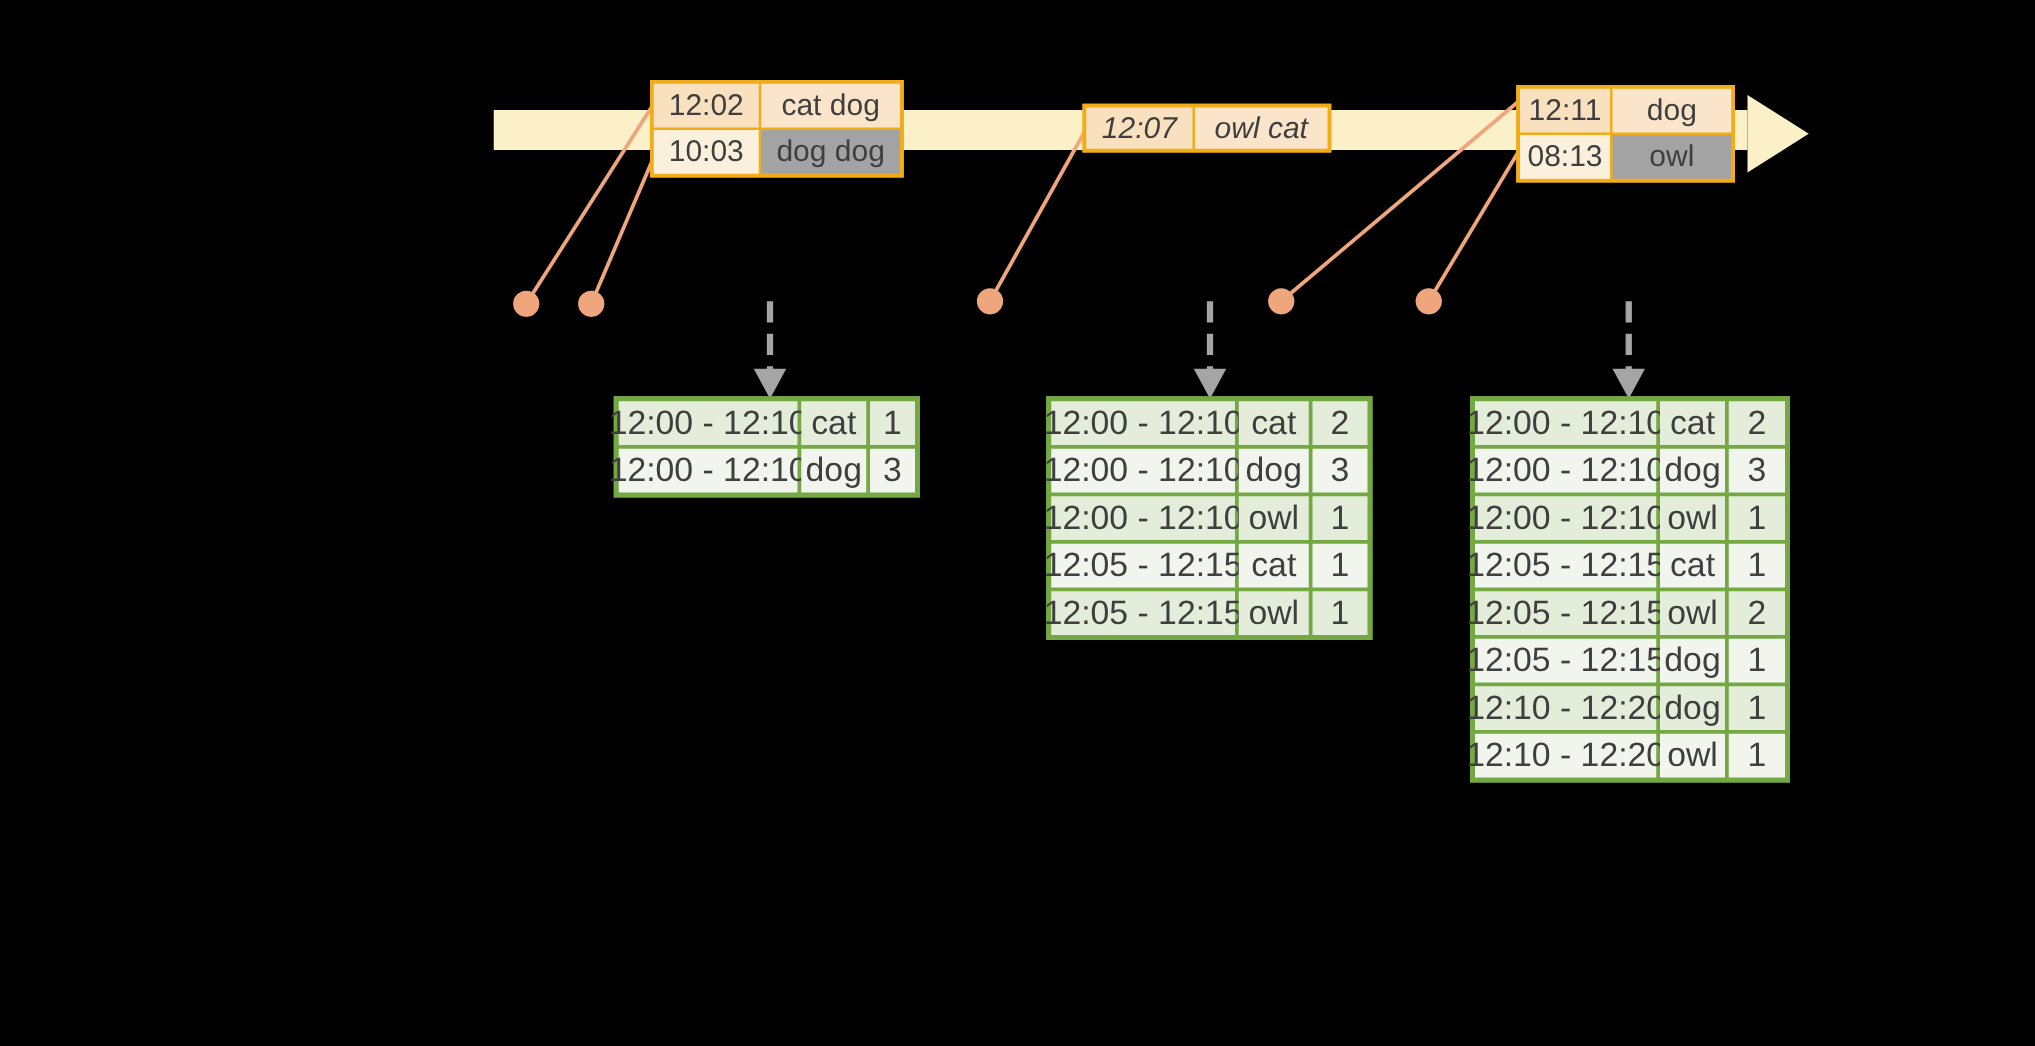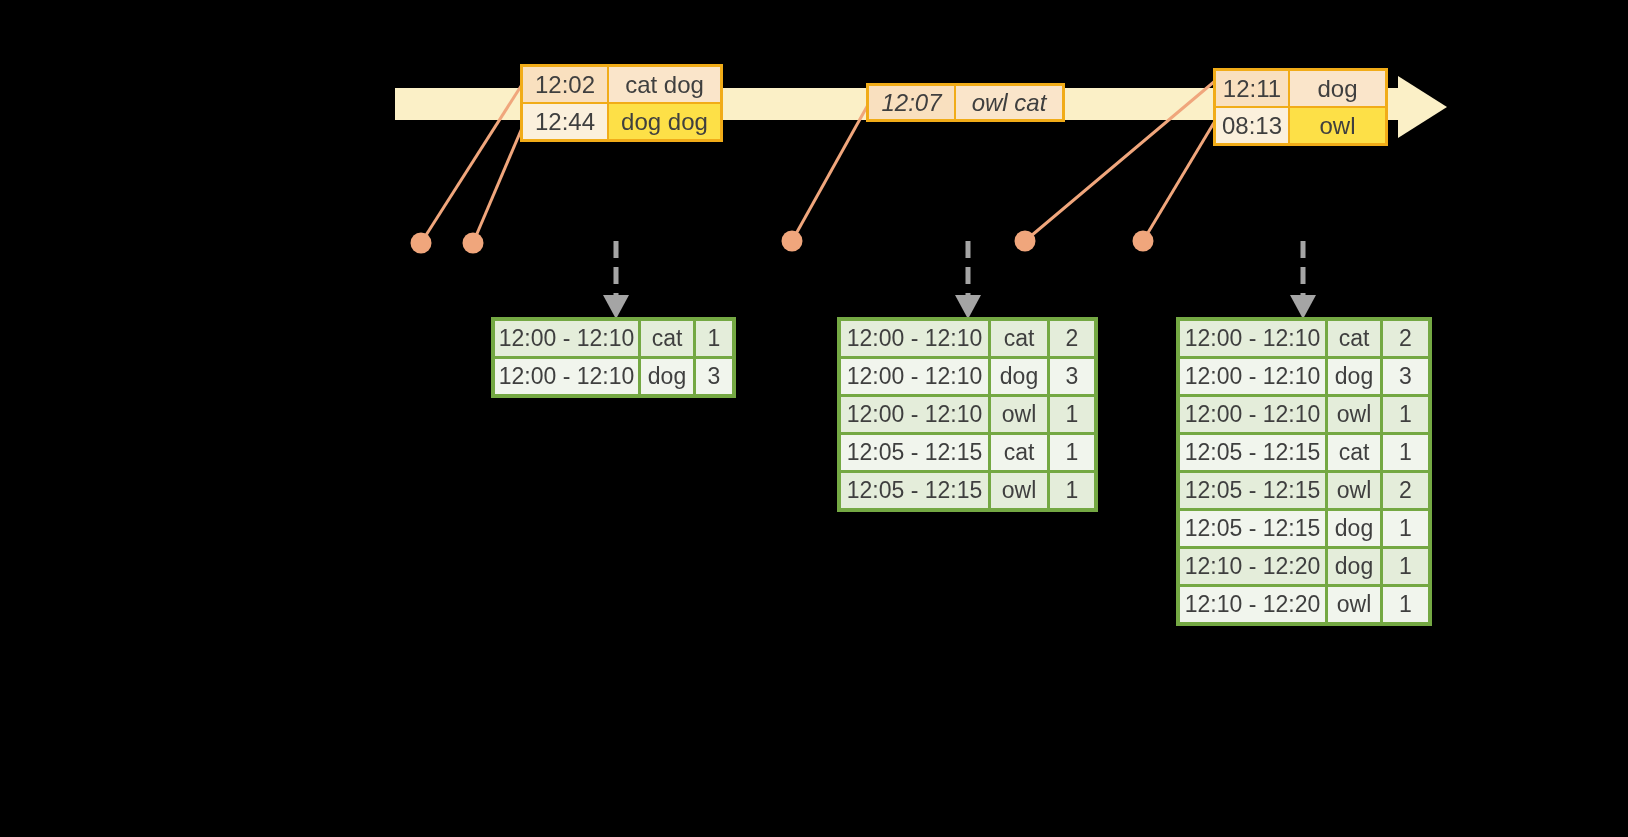--- a/index.html
+++ b/index.html
@@ -56,37 +56,37 @@
     display: flex;
     align-items: center;
     justify-content: center;
     font-size: 24px;
     line-height: 1;
     white-space: nowrap;
   }
   .peach-t { background: #f9e0bf; }
   .peach-w { background: #fae5ca; }
   .cream-t { background: #fbf0dc; }
-  .cream-w { background: #fde047; }
+  .cream-w { background: #a3a3a3; }
 
   
   .gtable {
     position: absolute;
     display: grid;
     gap: 3px;
     background: #74a843;
     border: 4px solid #74a843;
     grid-auto-rows: 35px;
     z-index: 3;
   }
   .gcell {
     display: flex;
     align-items: center;
     justify-content: center;
-    font-size: 23px;
+    font-size: 27px;
     line-height: 1;
     white-space: nowrap;
   }
   .g-dark  { background: #e4edda; }
   .g-light { background: #f1f5ed; }
 </style>
 </head>
 <body>
 
 <div class="canvas">
@@ -112,21 +112,21 @@
     <polygon points="603,295 629,295 616,319" fill="#a5a5a5"></polygon>
     <line x1="968" y1="241" x2="968" y2="297" stroke="#a5a5a5" stroke-width="5" stroke-dasharray="17 9"></line>
     <polygon points="955,295 981,295 968,319" fill="#a5a5a5"></polygon>
     <line x1="1303" y1="241" x2="1303" y2="297" stroke="#a5a5a5" stroke-width="5" stroke-dasharray="17 9"></line>
     <polygon points="1290,295 1316,295 1303,319" fill="#a5a5a5"></polygon>
   </svg>
 
   <div class="etable" style="left:520px; top:64px; grid-template-columns:84px 111px;">
     <div class="ecell peach-t">12:02</div>
     <div class="ecell peach-w">cat dog</div>
-    <div class="ecell cream-t">12:44</div>
+    <div class="ecell cream-t">10:03</div>
     <div class="ecell cream-w">dog dog</div>
   </div>
 
   <div class="etable single" style="left:866px; top:83px; grid-template-columns:85px 106px;font-style:italic;">
     <div class="ecell peach-t">12:07</div>
     <div class="ecell peach-w">owl cat</div>
   </div>
 
   <div class="etable" style="left:1213px; top:68px; grid-template-columns:72px 95px;">
     <div class="ecell peach-t">12:11</div>

